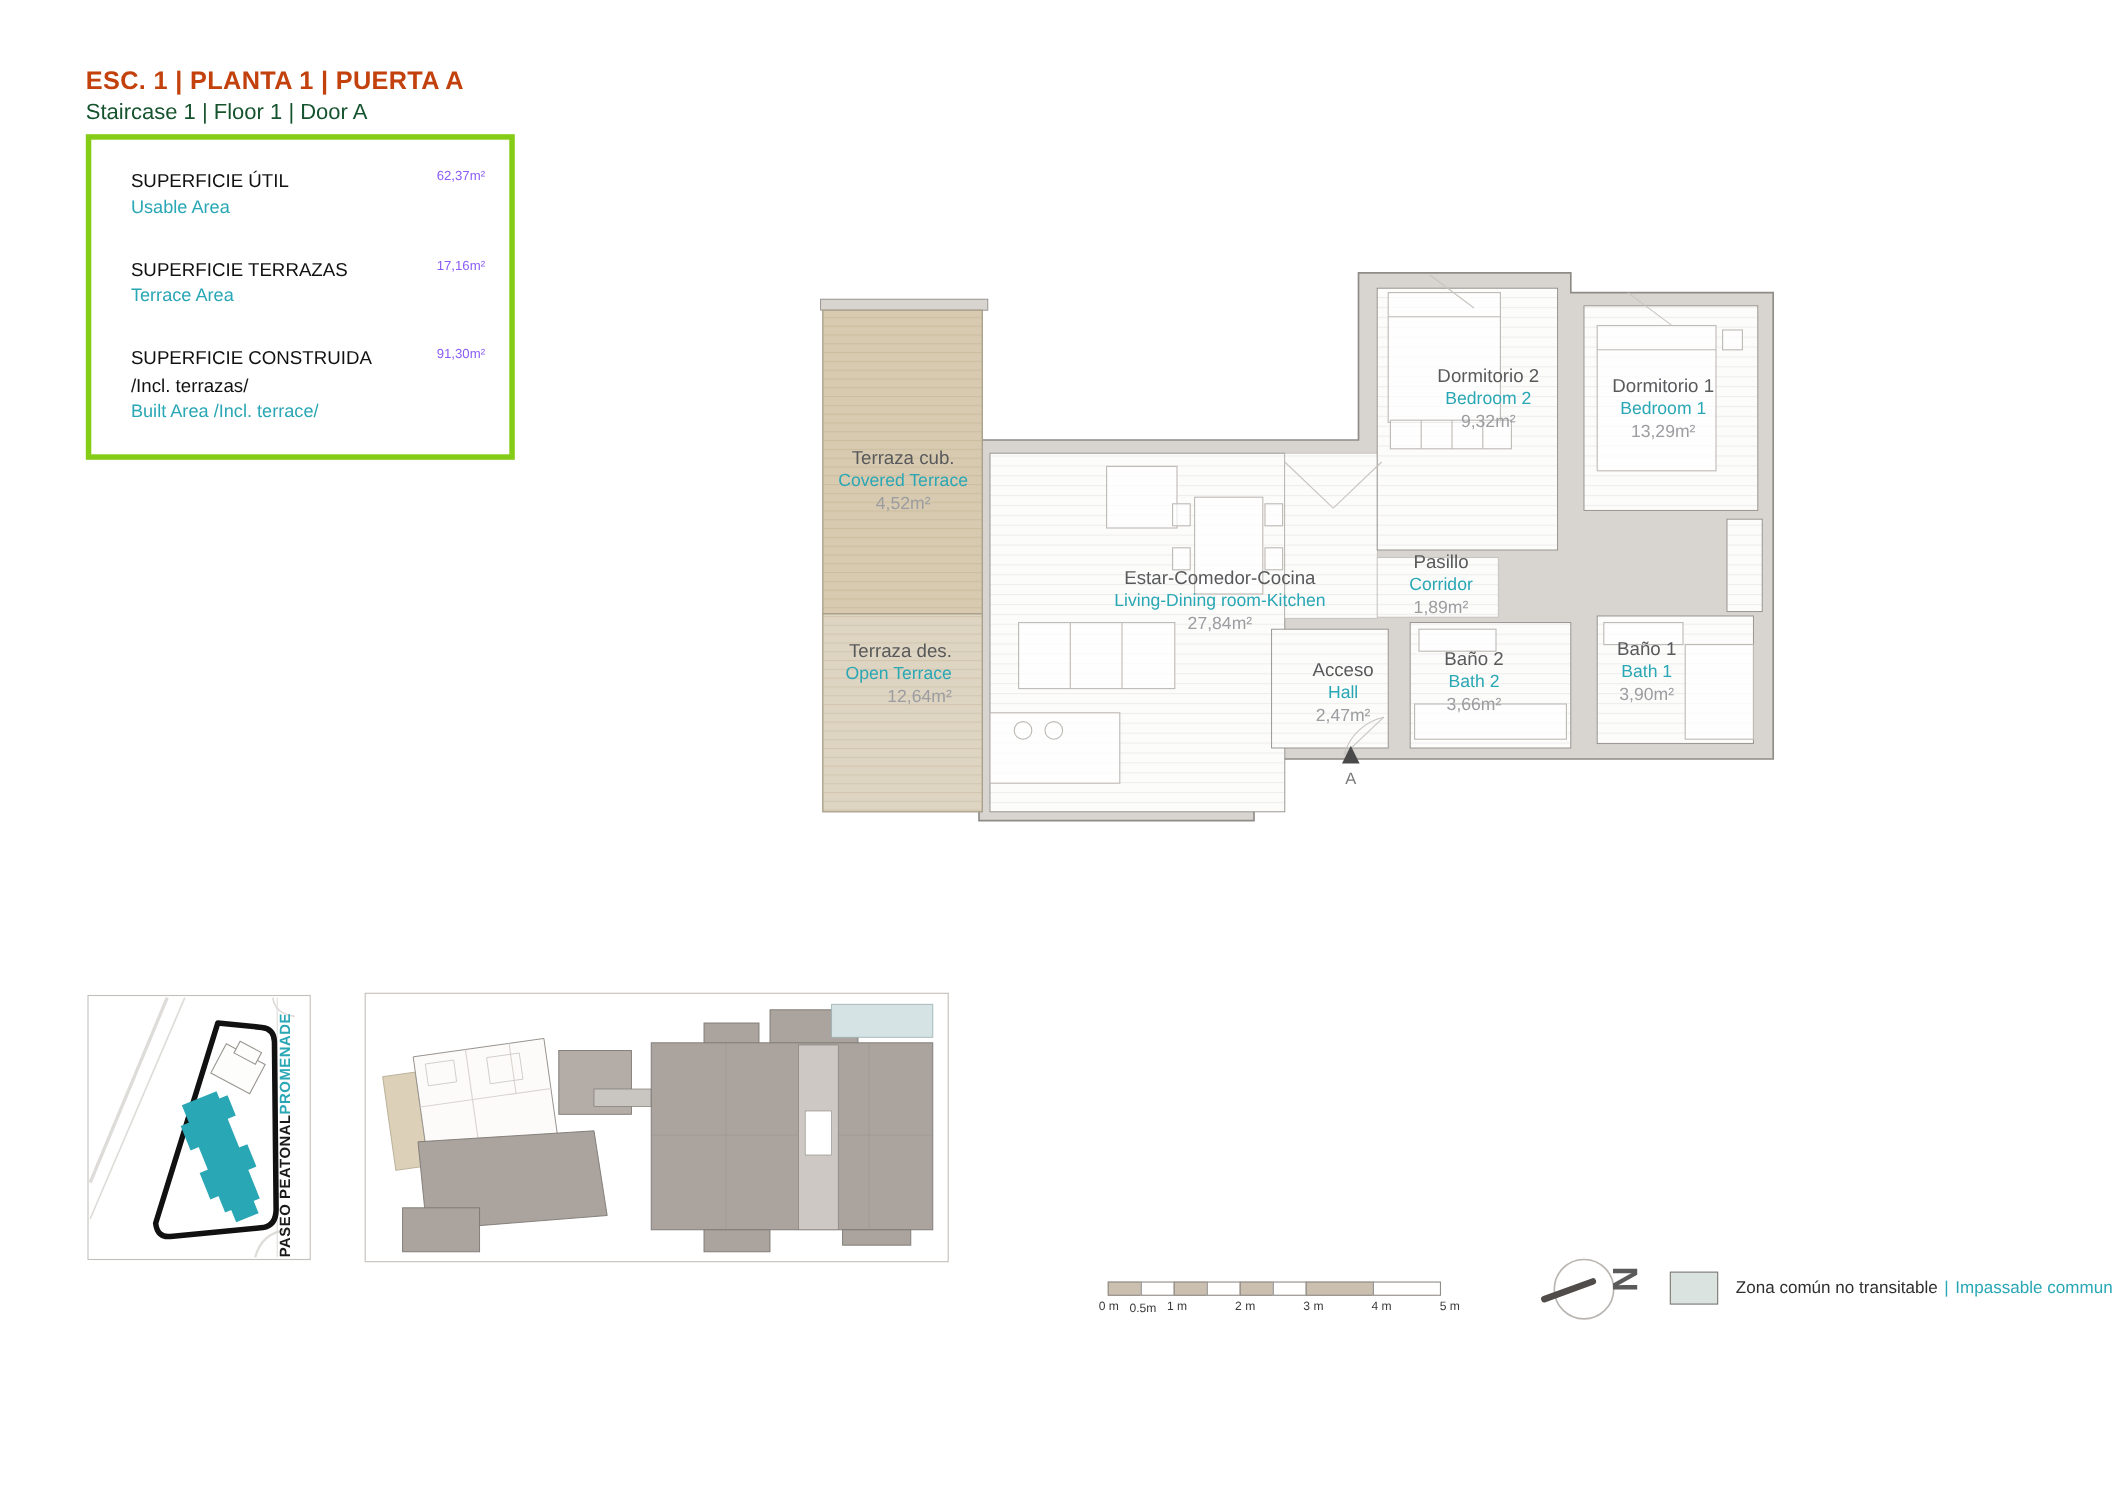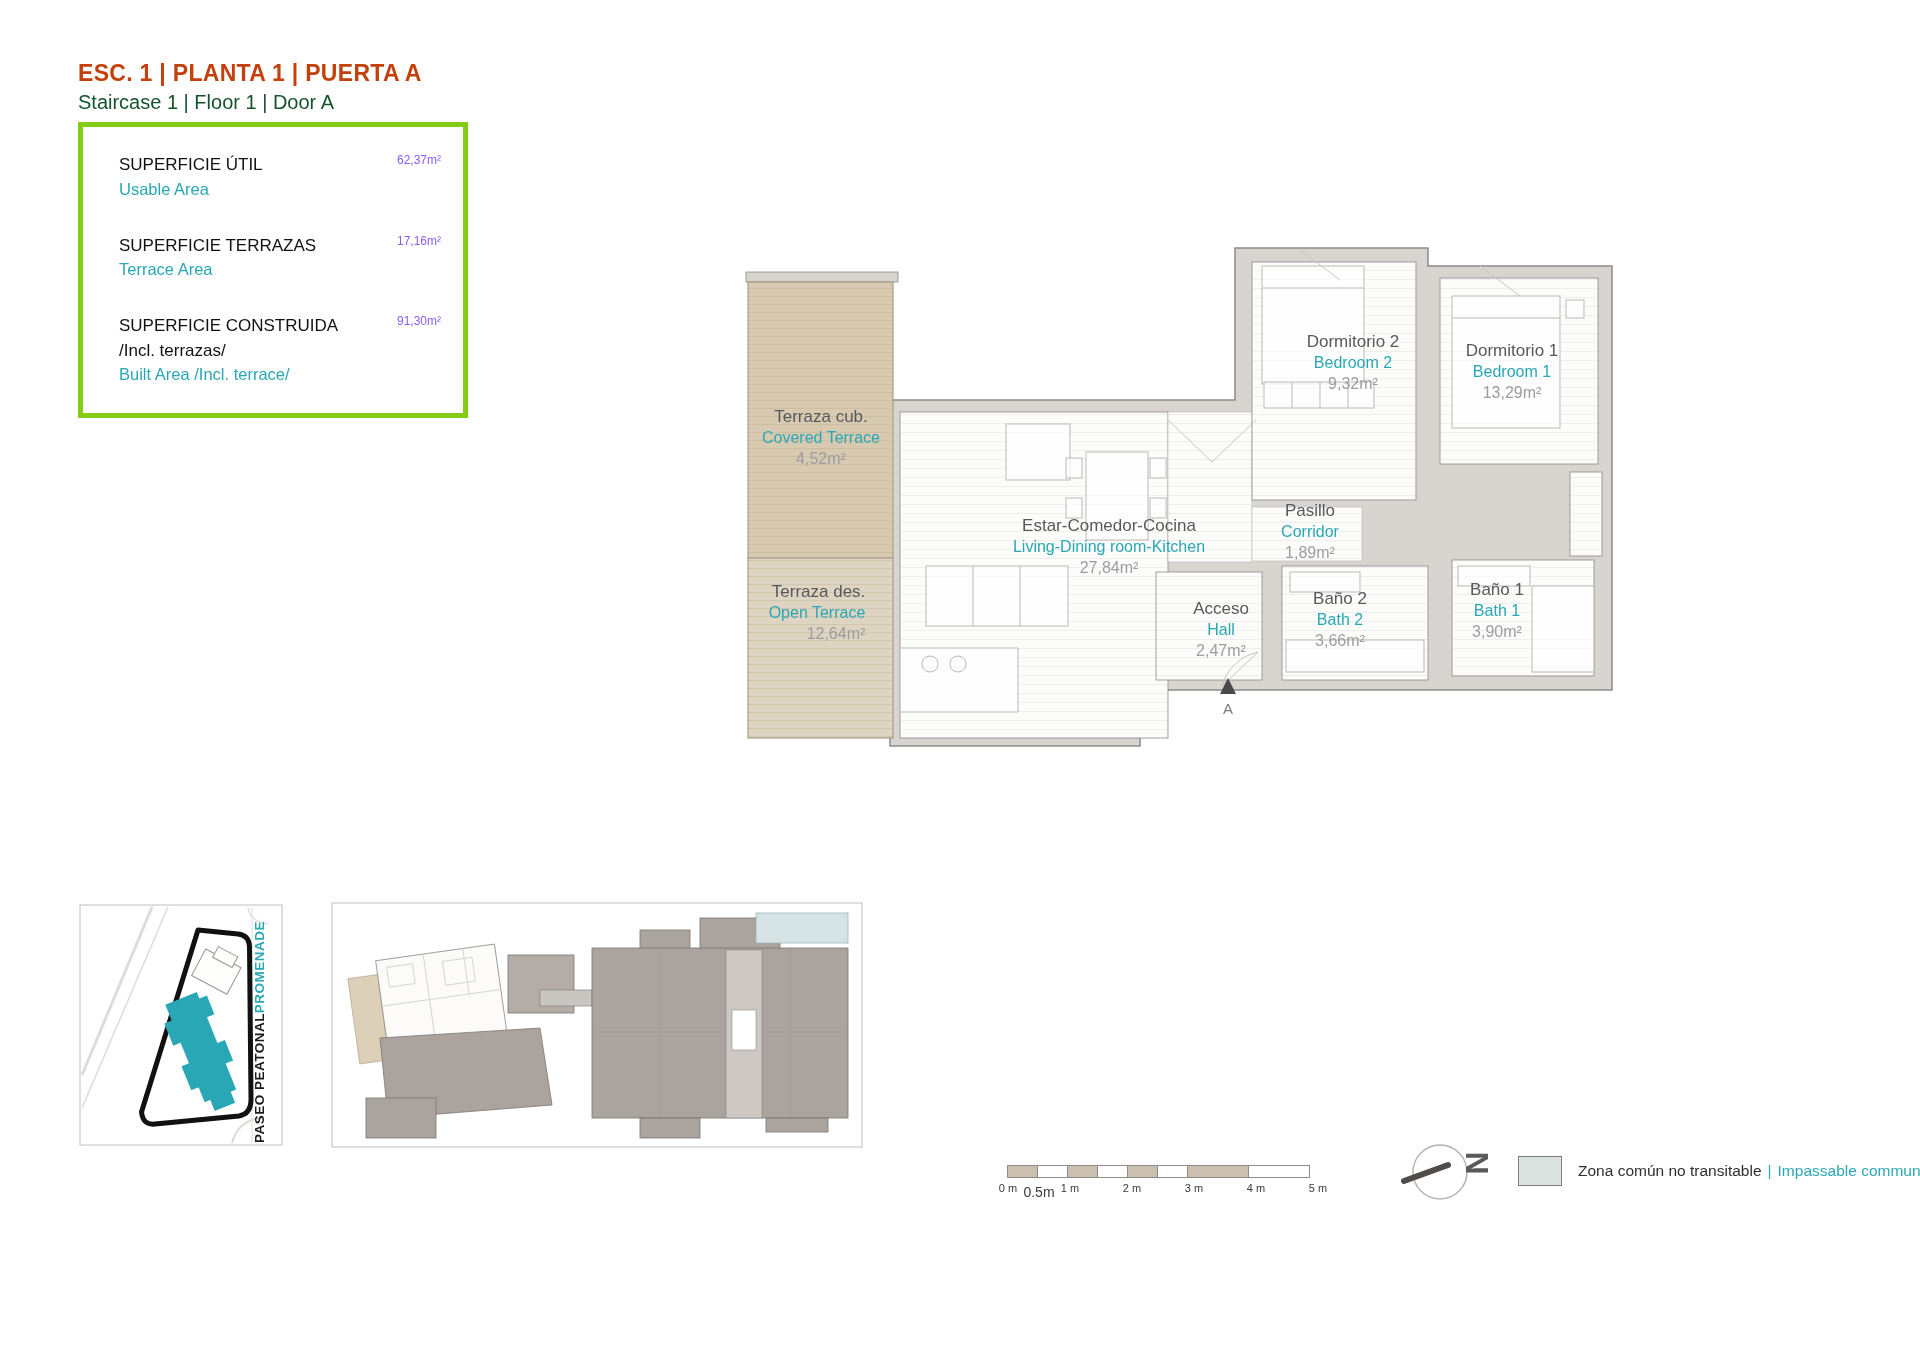--- a/index.html
+++ b/index.html
@@ -27,21 +27,21 @@
   .room-label .en{display:block;font-size:16px;color:#2aa7b5;}
   .room-label .ar{display:block;font-size:16px;color:#9c9da0;}
   .entrance-label{position:absolute;transform:translate(-50%,-50%);font-size:15px;color:#7a7a7a;}
   
   .scalebar{position:absolute;left:1008px;top:1165px;width:310px;height:34px;}
   .scalebar .segs{display:flex;height:13px;}
   .scalebar .seg{box-sizing:border-box;border:1px solid #8f8b87;margin-left:-1px;height:13px;}
   .seg.tan{background:#cbc0af;}
   .seg.white{background:#ffffff;}
   .scalebar .lab{position:absolute;top:17px;transform:translateX(-50%);font-size:11px;color:#3a3a3a;white-space:nowrap;}
-  .scalebar .lab.small{font-size:14px;top:19px;}
+  .scalebar .lab.small{font-size:11px;top:19px;}
   
   .legend{position:absolute;left:1518px;top:1156px;display:flex;align-items:center;}
   .legend .swatch{width:44px;height:30px;background:#dbe3e1;border:1px solid #7f7b77;box-sizing:border-box;}
   .legend .text{margin-left:16px;font-size:15.5px;color:#2f2f2f;white-space:nowrap;}
   .legend .sep{color:#2aa7b5;padding:0 6px;}
   .legend .en{color:#2aa7b5;}
 </style>
 </head>
 <body>
 

